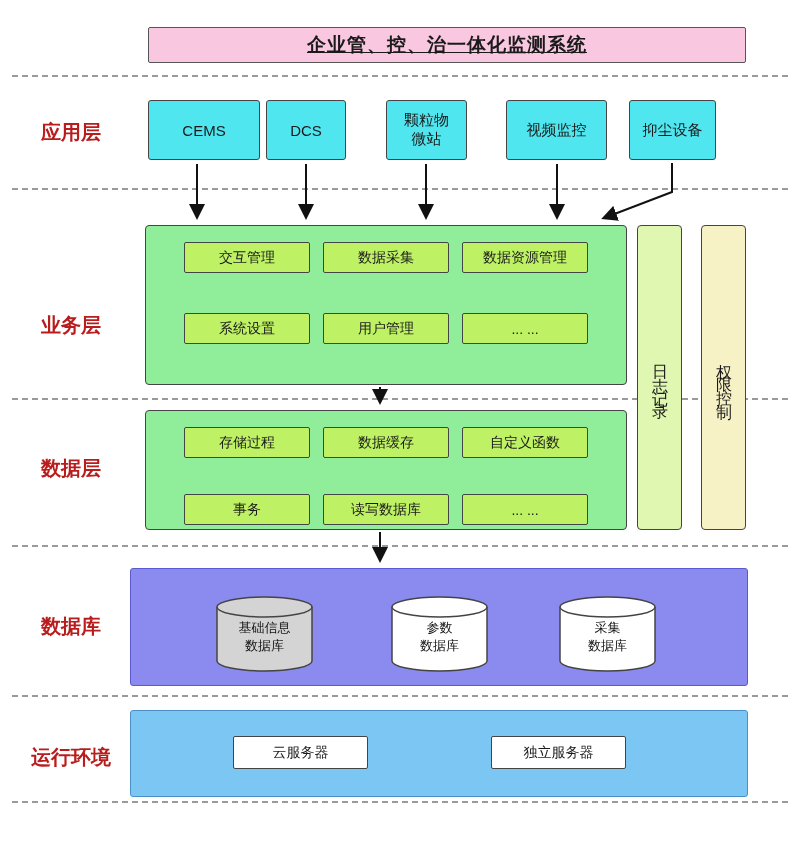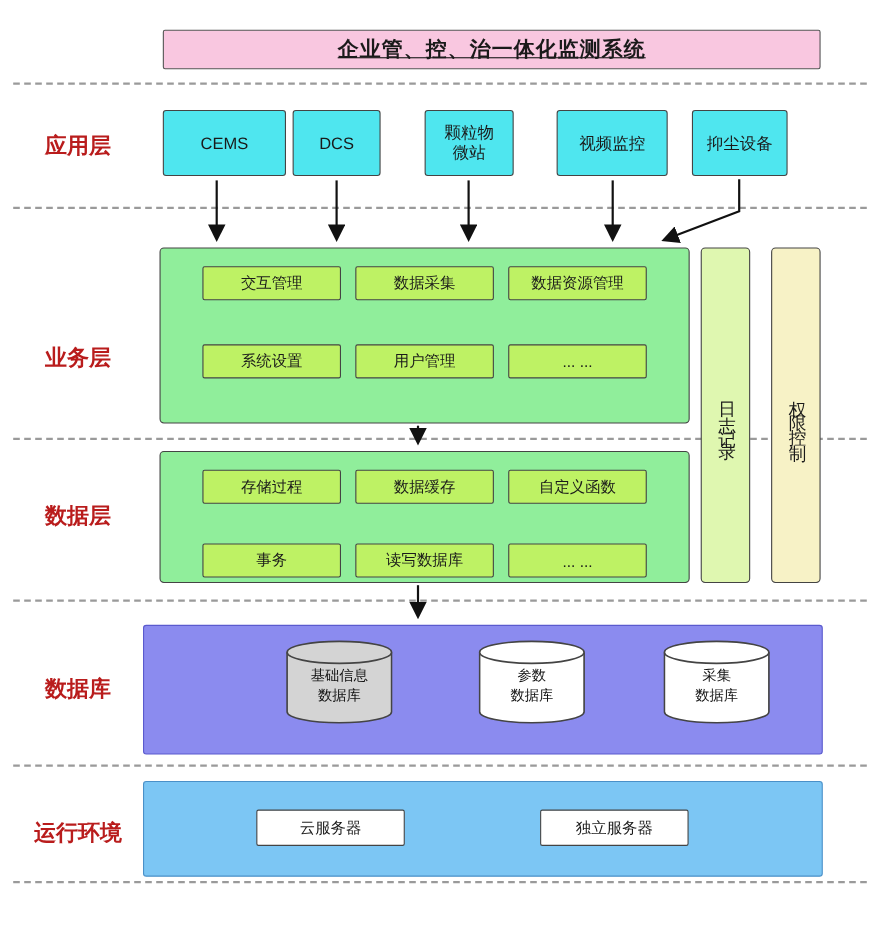--- a/index.html
+++ b/index.html
@@ -48,21 +48,21 @@
     display: flex; align-items: center; justify-content: center;
   }
   .vtext {
     writing-mode: vertical-lr; text-orientation: upright;
     font-size: 16px; letter-spacing: 13px; font-weight: 500;
   }
   .db-container {
     position: absolute; left: 130px; top: 568px; width: 618px; height: 118px;
     background: #8b8bef; border: 1px solid #5a5ace; border-radius: 3px; z-index: 2;
   }
-  .cylinder { position: absolute; top: 12px; width: 97px; height: 78px; margin-left: 44px; }
+  .cylinder { position: absolute; top: 26px; width: 97px; height: 78px; }
   .cyl-label {
     position: absolute; left: 0; top: 24px; width: 100%;
     text-align: center; font-size: 13px; line-height: 1.35; color: #111;
   }
   .runtime-container {
     position: absolute; left: 130px; top: 710px; width: 618px; height: 87px;
     background: #7cc6f4; border: 1px solid #4a90c8; border-radius: 3px; z-index: 2; padding-left: 48px;
   }
   .white-box {
     position: absolute; top: 25px; width: 135px; height: 33px;

